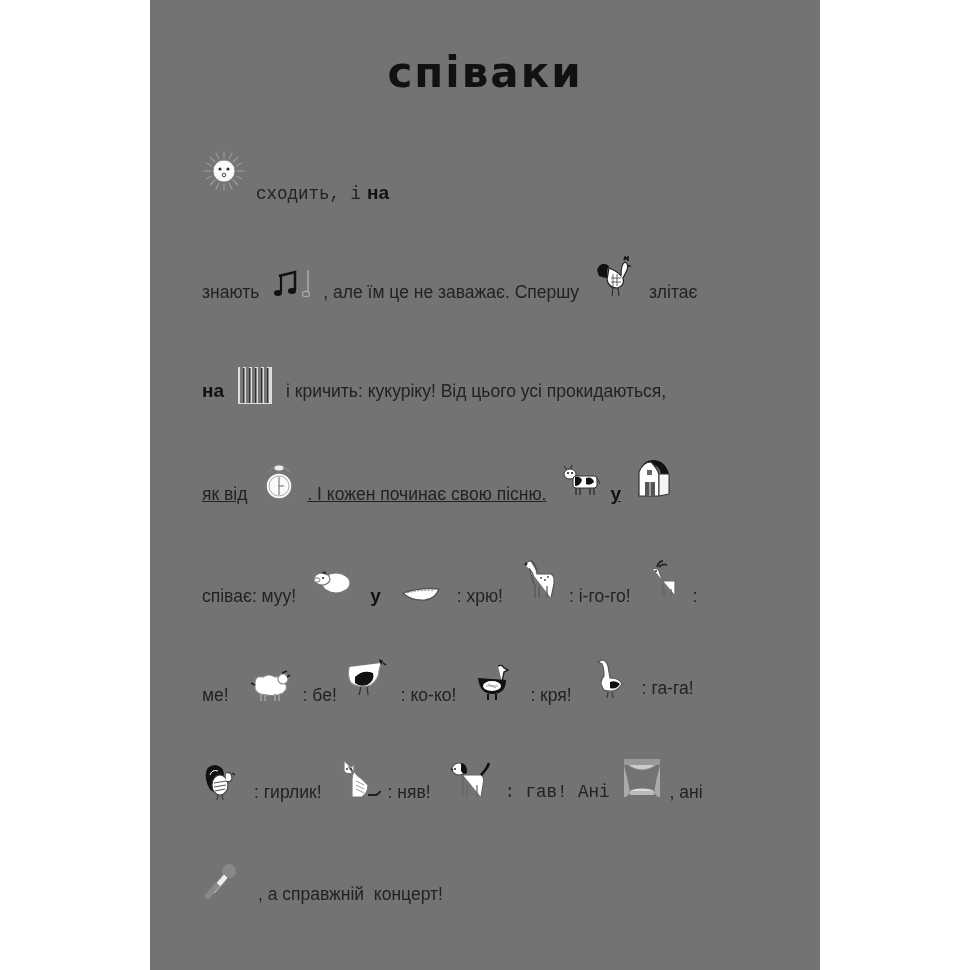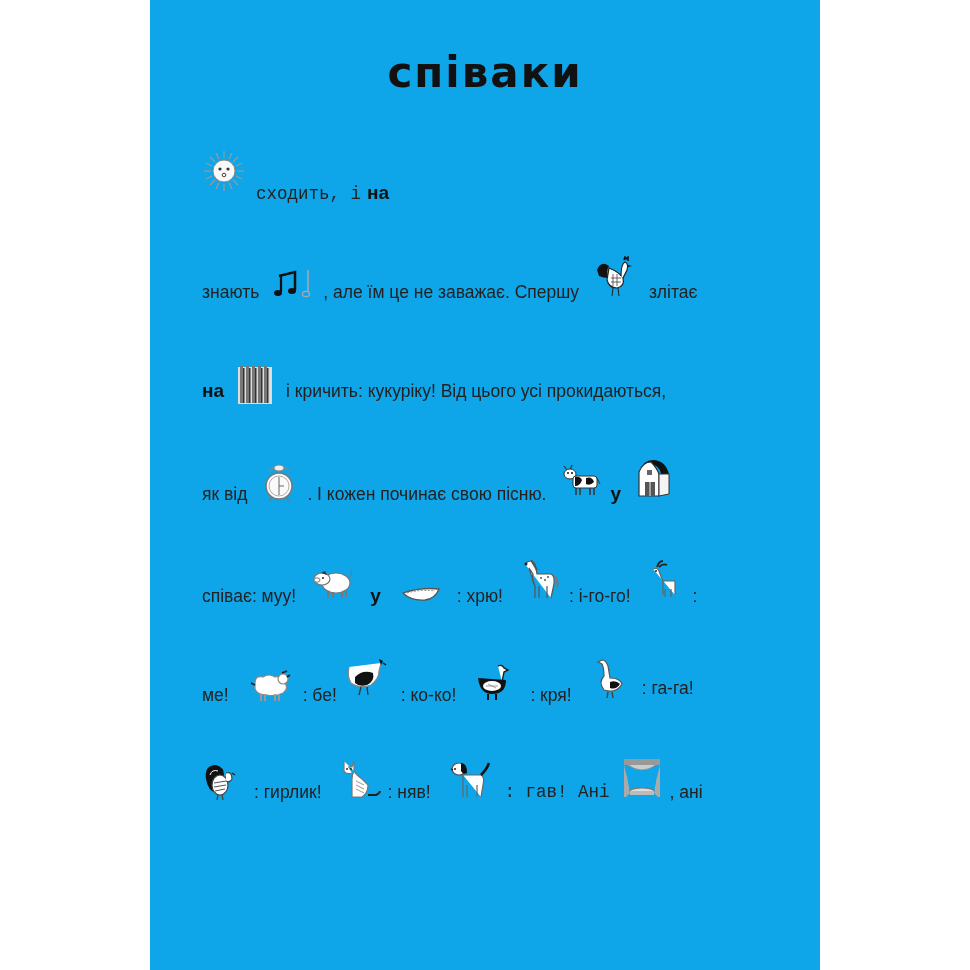--- a/index.html
+++ b/index.html
@@ -1,18 +1,18 @@
 <!DOCTYPE html>
 <html><head>
 <meta charset="utf-8">
 <style>
   html, body { margin:0; padding:0; background:#ffffff; }
   body { width:970px; height:970px; position:relative; overflow:hidden;
          font-family:"Liberation Sans", "DejaVu Sans", sans-serif; color:#222; }
-  .page { position:absolute; left:150px; top:0; width:670px; height:970px; background:#0ea5e9; }
+  .page { position:absolute; left:150px; top:0; width:670px; height:970px; background:#737373; }
   .title { position:absolute; left:0; width:670px; top:48px; text-align:center;
            font-family:"DejaVu Sans", sans-serif; font-weight:bold; font-size:42px;
            letter-spacing:2px; color:#111; text-transform:lowercase; }
   .line { position:absolute; left:52px; width:580px; height:60px; display:flex; align-items:center;
           font-size:17.5px; white-space:nowrap; color:#222; }
   .w { display:inline-block; }
   .b { font-weight:bold; font-size:19px; color:#111; }
   .ic { display:inline-block; position:relative; }
   .gap { display:inline-block; }
   svg { display:block; }
@@ -101,21 +101,21 @@
             <rect x="11" y="4" width="1.5" height="35"></rect>
           <rect x="17" y="4" width="1.5" height="35"></rect>
             <rect x="23" y="4" width="1.5" height="35"></rect>
           <rect x="29" y="4" width="1.5" height="35"></rect>
         </g>
       </svg>
     </span>
     <span class="w" style="margin-top:14px;">і кричить: кукуріку! Від цього усі прокидаються,</span>
   </div>
 
-  <div class="line" style="top:458px;">
+  <div class="line" style="top:458px;text-decoration:underline;">
     <span class="w" style="margin-top:12px;">як від</span>
     <span class="ic" style="margin:0 12px 0 16px;top:-4px;">
       <svg width="32" height="40" viewBox="0 0 32 40">
         <path d="M6 8 Q10 1 16 4 Q22 1 26 8" fill="none" stroke="#888" stroke-width="1.3"></path>
         <ellipse cx="16" cy="4" rx="5" ry="3" fill="#eee" stroke="#888" stroke-width="1"></ellipse>
         <circle cx="16" cy="22" r="13" fill="#fafafa" stroke="#777" stroke-width="1.5"></circle>
         <circle cx="16" cy="22" r="10" fill="none" stroke="#999" stroke-width="0.8"></circle>
         <line x1="16" y1="13" x2="16" y2="31" stroke="#666" stroke-width="1"></line>
         <line x1="16" y1="22" x2="21" y2="22" stroke="#666" stroke-width="1"></line>
         <line x1="8" y1="34" x2="6" y2="38" stroke="#777" stroke-width="1.3"></line>
@@ -288,13 +288,23 @@
         <path d="M0 6 Q4 20 6 34 L2 38 L0 38 Z" fill="#aaa"></path>
         <path d="M36 6 Q32 20 30 34 L34 38 L36 38 Z" fill="#aaa"></path>
         <path d="M4 6 Q18 16 32 6" fill="#ccc" stroke="#888" stroke-width="0.8"></path>
         <ellipse cx="18" cy="32" rx="12" ry="3" fill="#ddd" stroke="#777" stroke-width="1.2"></ellipse>
         <rect x="6" y="32" width="24" height="4" fill="#bbb"></rect>
       </svg>
     </span>
     <span class="w" style="margin-top:14px;">, ані</span>
   </div>
 
+  <div class="line" style="top:856px;">
+    <span class="ic" style="margin-right:20px;top:-4px;">
+      <svg width="36" height="40" viewBox="0 0 36 40">
+        <circle cx="27" cy="9" r="7" fill="#888"></circle>
+        <path d="M22 12 L26 16 L12 32 L8 28 Z" fill="#eee" stroke="#888" stroke-width="1"></path>
+        <path d="M14 20 L18 24 L6 38 L2 34 Z" fill="#888"></path>
+      </svg>
+    </span>
+    <span class="w" style="margin-top:16px;white-space:pre;">, а справжній  концерт!</span>
+  </div>
 </div>
 
 </body></html>

